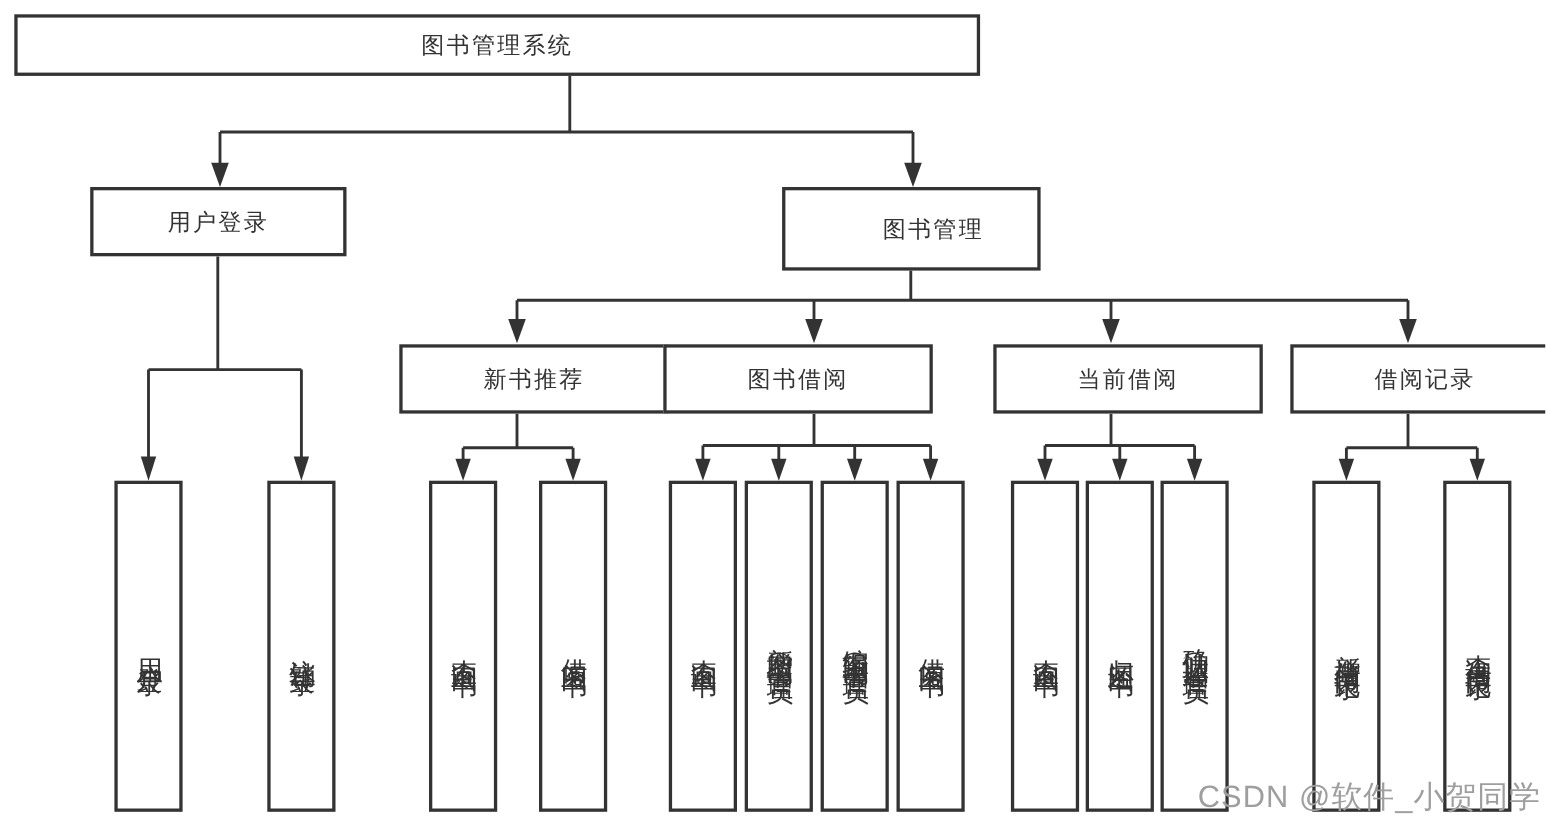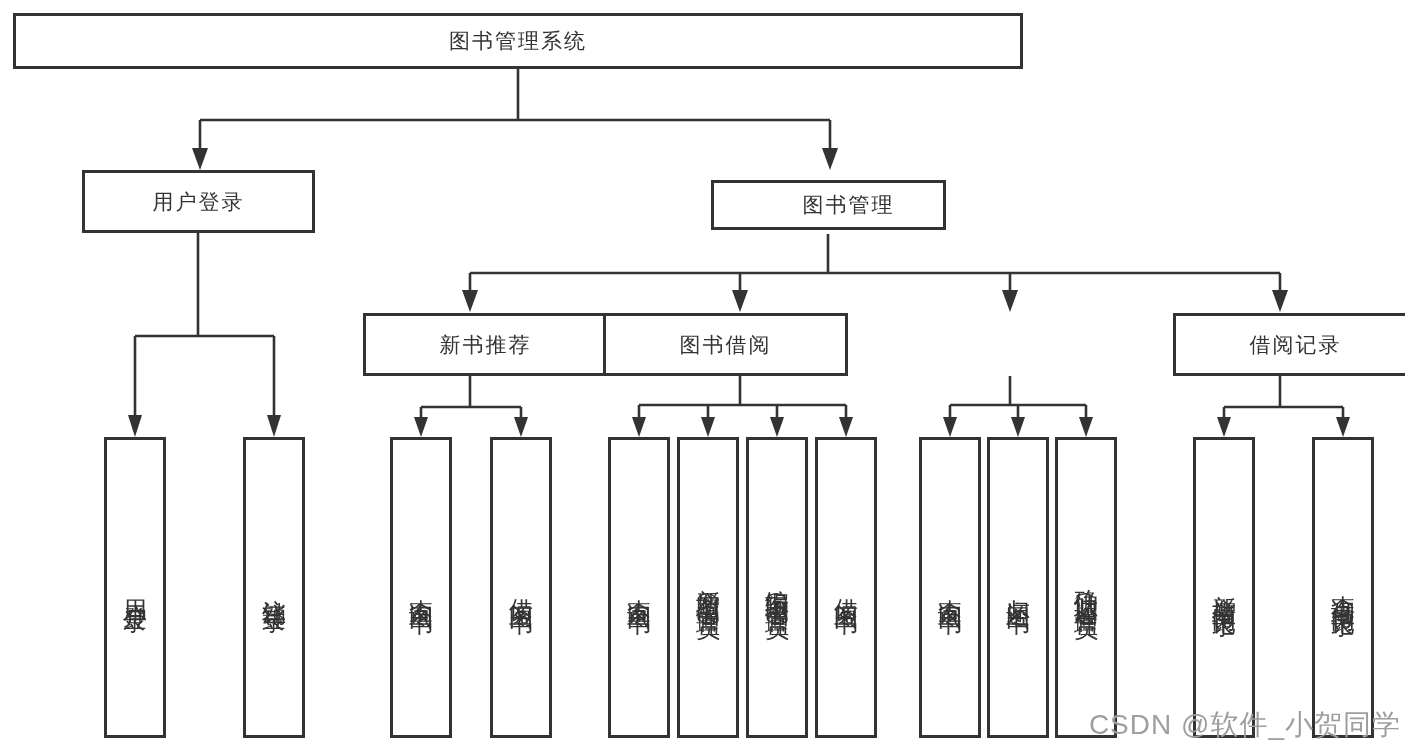--- a/index.html
+++ b/index.html
@@ -28,23 +28,23 @@
     display:flex;
     align-items:center;
     justify-content:center;
     text-align:center;
   }
   .h-label{
     font-size:21px;
     letter-spacing:2px;
     white-space:nowrap;
   }
-  .root-box{left:13px;top:13px;width:1010px;height:56px;}
+  .root-box{left:13px;top:13px;width:878px;height:56px;}
   .lv2-user{left:82px;top:170px;width:233px;height:63px;}
-  .lv2-book{left:711px;top:180px;width:235px;height:50px;padding-left:40px;}
+  .lv2-book{left:711px;top:170px;width:235px;height:76px;padding-left:40px;}
   .lv3{top:313px;width:245px;height:63px;}
   .lv3-a{left:363px;}
   .lv3-b{left:603px;}
   .lv3-c{left:903px;}
   .lv3-d{left:1173px;}
   .leaf{
     top:437px;width:62px;height:301px;
   }
   .v-label{
     writing-mode:vertical-rl;
@@ -119,20 +119,23 @@
   <div class="box lv2-book">
     <span class="h-label">图书管理</span>
   </div>
 
   <div class="box lv3 lv3-a">
     <span class="h-label">新书推荐</span>
   </div>
   <div class="box lv3 lv3-b">
     <span class="h-label">图书借阅</span>
   </div>
+  <div class="box lv3 lv3-c">
+    <span class="h-label">当前借阅</span>
+  </div>
   <div class="box lv3 lv3-d">
     <span class="h-label">借阅记录</span>
   </div>
 
   <div class="box leaf leaf-a1">
     <span class="v-label">用户登录</span>
   </div>
   <div class="box leaf leaf-a2">
     <span class="v-label">注销登录</span>
   </div>

